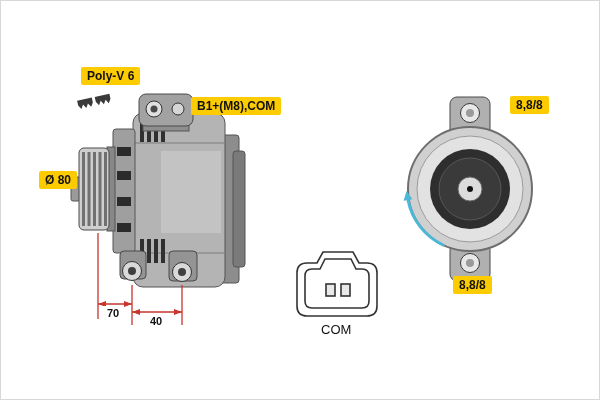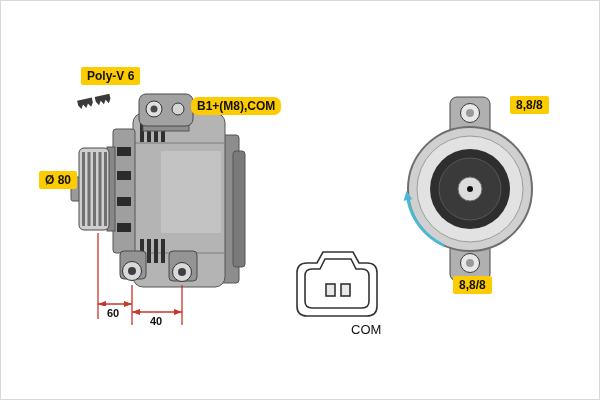--- a/index.html
+++ b/index.html
@@ -158,27 +158,27 @@
     </g>
 
     <g>
       <path class="rot-arc" d="M442,244 A63,63 0 0 1 407,199"></path>
       <polygon class="rot-head" points="405.5,190 411.4,198.2 402.6,199.8"></polygon>
     </g>
   </svg>
 
   <div class="tag" style="left:80px; top:66px;">Poly-V 6</div>
 
-  <div class="tag" style="left:190px; top:96px;border-radius:7px;">B1+(M8),COM</div>
+  <div class="tag" style="left:190px; top:96px;">B1+(M8),COM</div>
 
   <div class="tag" style="left:38px; top:170px;">Ø 80</div>
 
-  <div class="dimnum" style="left:102px; top:305px;">60</div>
+  <div class="dimnum" style="left:102px; top:305px;">70</div>
 
   <div class="dimnum" style="left:145px; top:313px;">40</div>
 
-  <div class="plainlabel" style="left:320px; top:322px;margin-left:30px;">COM</div>
+  <div class="plainlabel" style="left:320px; top:322px;">COM</div>
 
   <div class="tag" style="left:509px; top:95px;">8,8/8</div>
 
   <div class="tag" style="left:452px; top:275px;">8,8/8</div>
 
 </div>
 
 </body></html>

